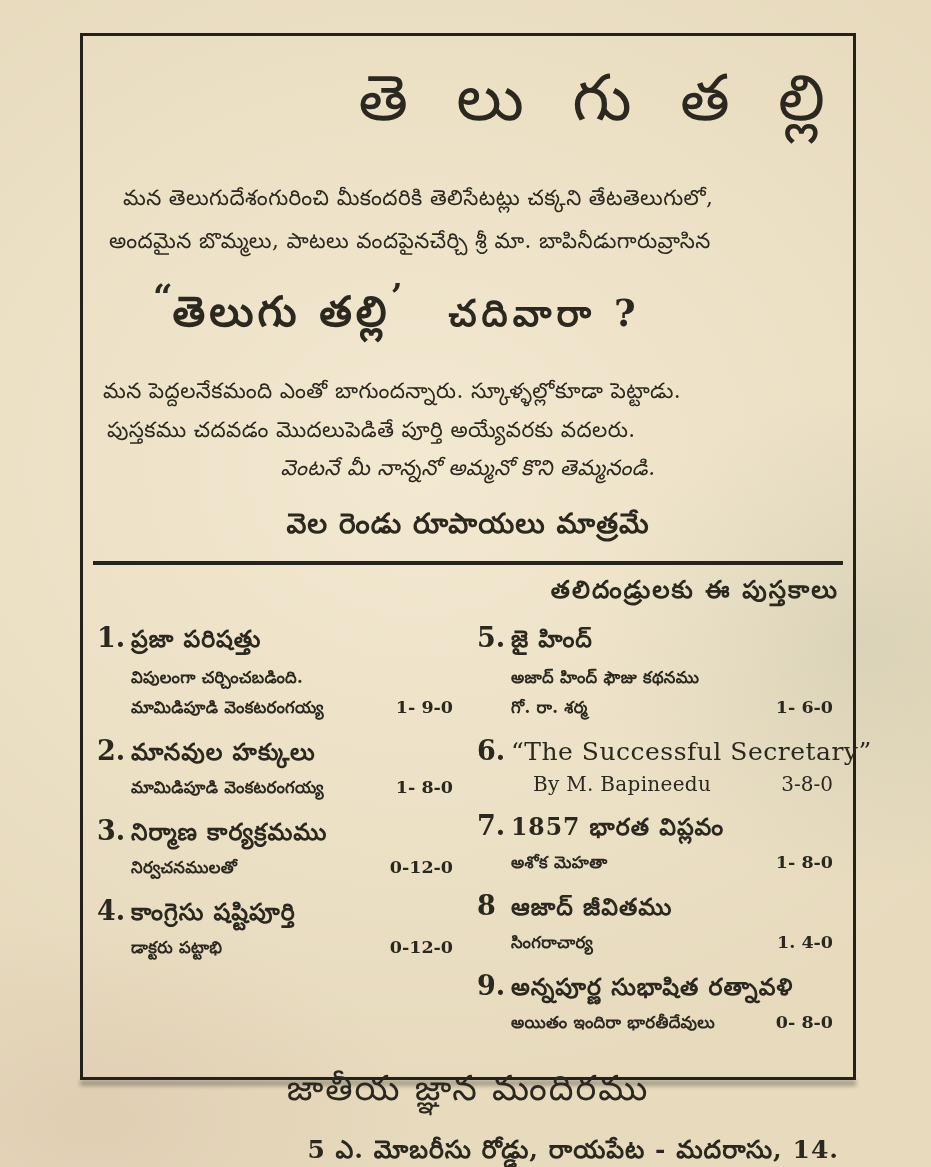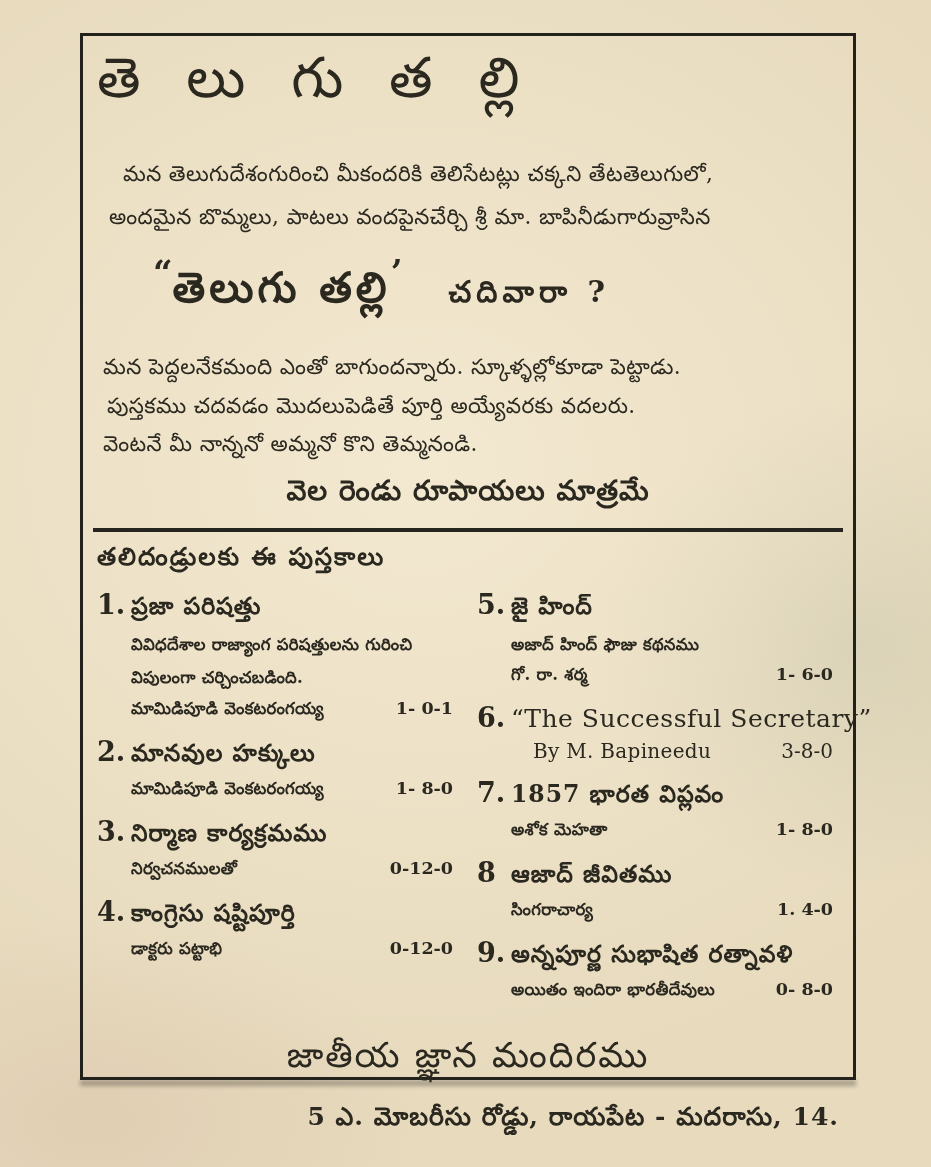--- a/index.html
+++ b/index.html
@@ -17,50 +17,50 @@
     position:absolute;left:80px;top:33px;width:776px;height:1047px;
     border:3px solid #22211c;
     box-sizing:border-box;
     padding:0 14px;
   }
   .frame::after{ 
     content:"";position:absolute;left:-3px;right:-3px;bottom:-9px;height:6px;
     background:rgba(48,46,38,0.35);filter:blur(2px);
   }
   .main-title{
-    text-align:left;margin-top:14px;
-    font-size:56px;line-height:1.0;letter-spacing:14px;
+    text-align:right;margin-top:30px;
+    font-size:64px;line-height:1.0;letter-spacing:14px;
     font-weight:500;white-space:nowrap;
   }
   .intro{
     margin-top:46px;font-size:21.5px;line-height:2.0;letter-spacing:0.4px;
     padding:0 12px;
   }
   .intro .l1{padding-left:14px;}
   .quote-row{
     margin-top:14px;text-align:left;padding-left:56px;white-space:nowrap;
   }
   .quote-open{font-size:34px;font-weight:bold;vertical-align:18px;}
   .quote-title{font-size:42px;font-weight:bold;letter-spacing:4px;}
   .quote-close{font-size:34px;font-weight:bold;vertical-align:18px;}
-  .quote-question{font-size:30px;font-weight:600;margin-left:46px;letter-spacing:5px;}
+  .quote-question{font-size:37px;font-weight:600;margin-left:46px;letter-spacing:5px;}
   .pitch{
     margin-top:26px;font-size:21.5px;line-height:1.8;letter-spacing:0.4px;
     padding:0 6px;
   }
   .pitch .l2{padding-left:4px;}
-  .pitch .l3{text-align:left;}
+  .pitch .l3{text-align:center;font-style:italic;}
   .price-line{
-    text-align:center;font-size:28px;font-weight:600;letter-spacing:1px;margin-top:10px;
+    text-align:center;font-size:28px;font-weight:600;letter-spacing:1px;margin-top:19px;
   }
   .rule{
     border:none;border-top:4px solid #25241e;margin:14px -4px 0 -4px;
   }
   .section-header{
-    text-align:left;font-size:24.5px;font-weight:700;letter-spacing:2px;margin-top:10px;
+    text-align:right;font-size:24.5px;font-weight:700;letter-spacing:2px;margin-top:10px;
   }
   .books{
     display:flex;flex-direction:row;gap:18px;margin-top:12px;
   }
   .col{flex:1;min-width:0;}
   .item{margin-bottom:14px;}
   .title-row{display:flex;align-items:baseline;}
   .num{
     font-size:27px;font-weight:bold;font-family:"DejaVu Serif","Liberation Serif",serif;
     width:34px;flex:0 0 34px;
@@ -118,25 +118,24 @@
 
   <div class="books">
 
     <div class="col">
 
       <div class="item">
         <div class="title-row">
           <span class="num">1.</span>
           <span class="btitle">ప్రజా పరిషత్తు</span>
         </div>
-        <div class="desc">వివిధదేశాల రాజ్యాంగ పరిషత్తులను గురించి</div>
         <div class="desc">విపులంగా చర్చించబడింది.</div>
         <div class="meta-row">
           <span class="author">మామిడిపూడి వెంకటరంగయ్య</span>
-          <span class="price">1- 0-1</span>
+          <span class="price">1- 9-0</span>
         </div>
       </div>
 
       <div class="item">
         <div class="title-row">
           <span class="num">2.</span>
           <span class="btitle">మానవుల హక్కులు</span>
         </div>
         <div class="meta-row">
           <span class="author">మామిడిపూడి వెంకటరంగయ్య</span>

